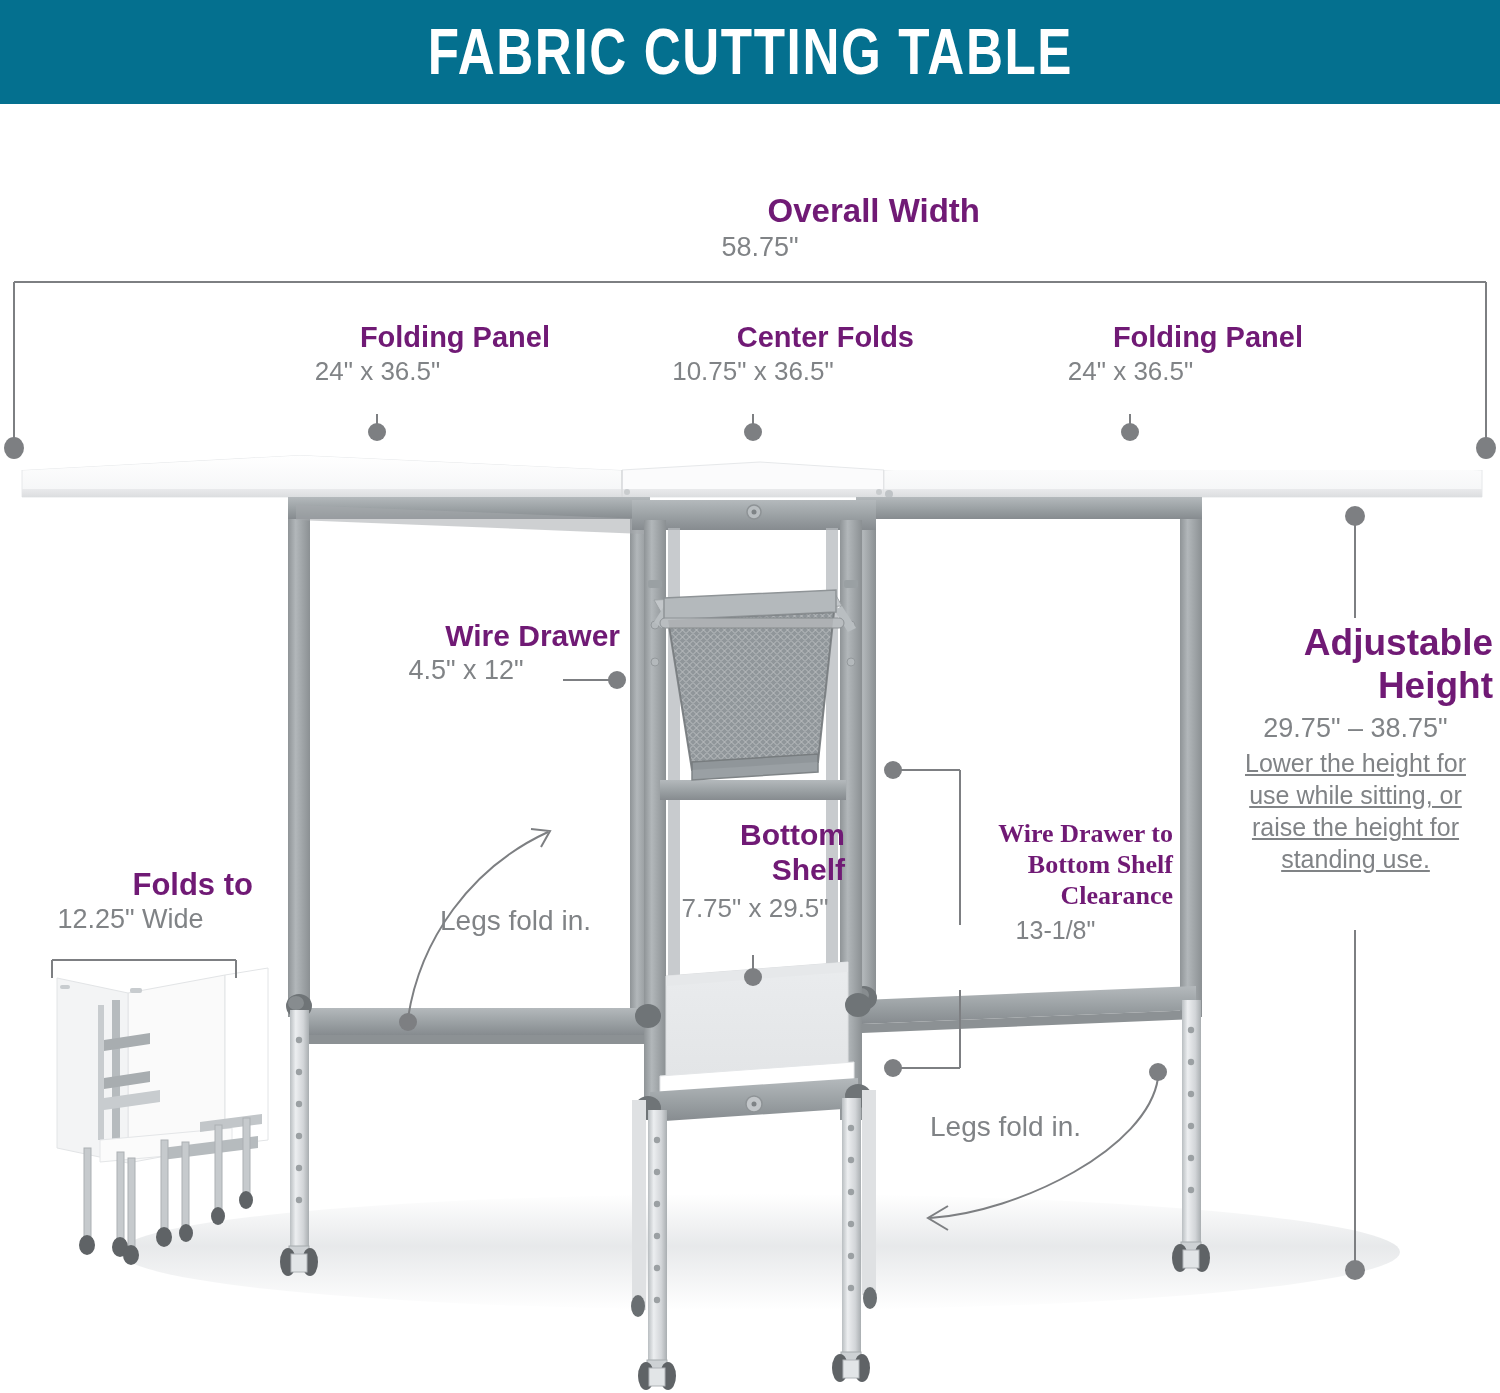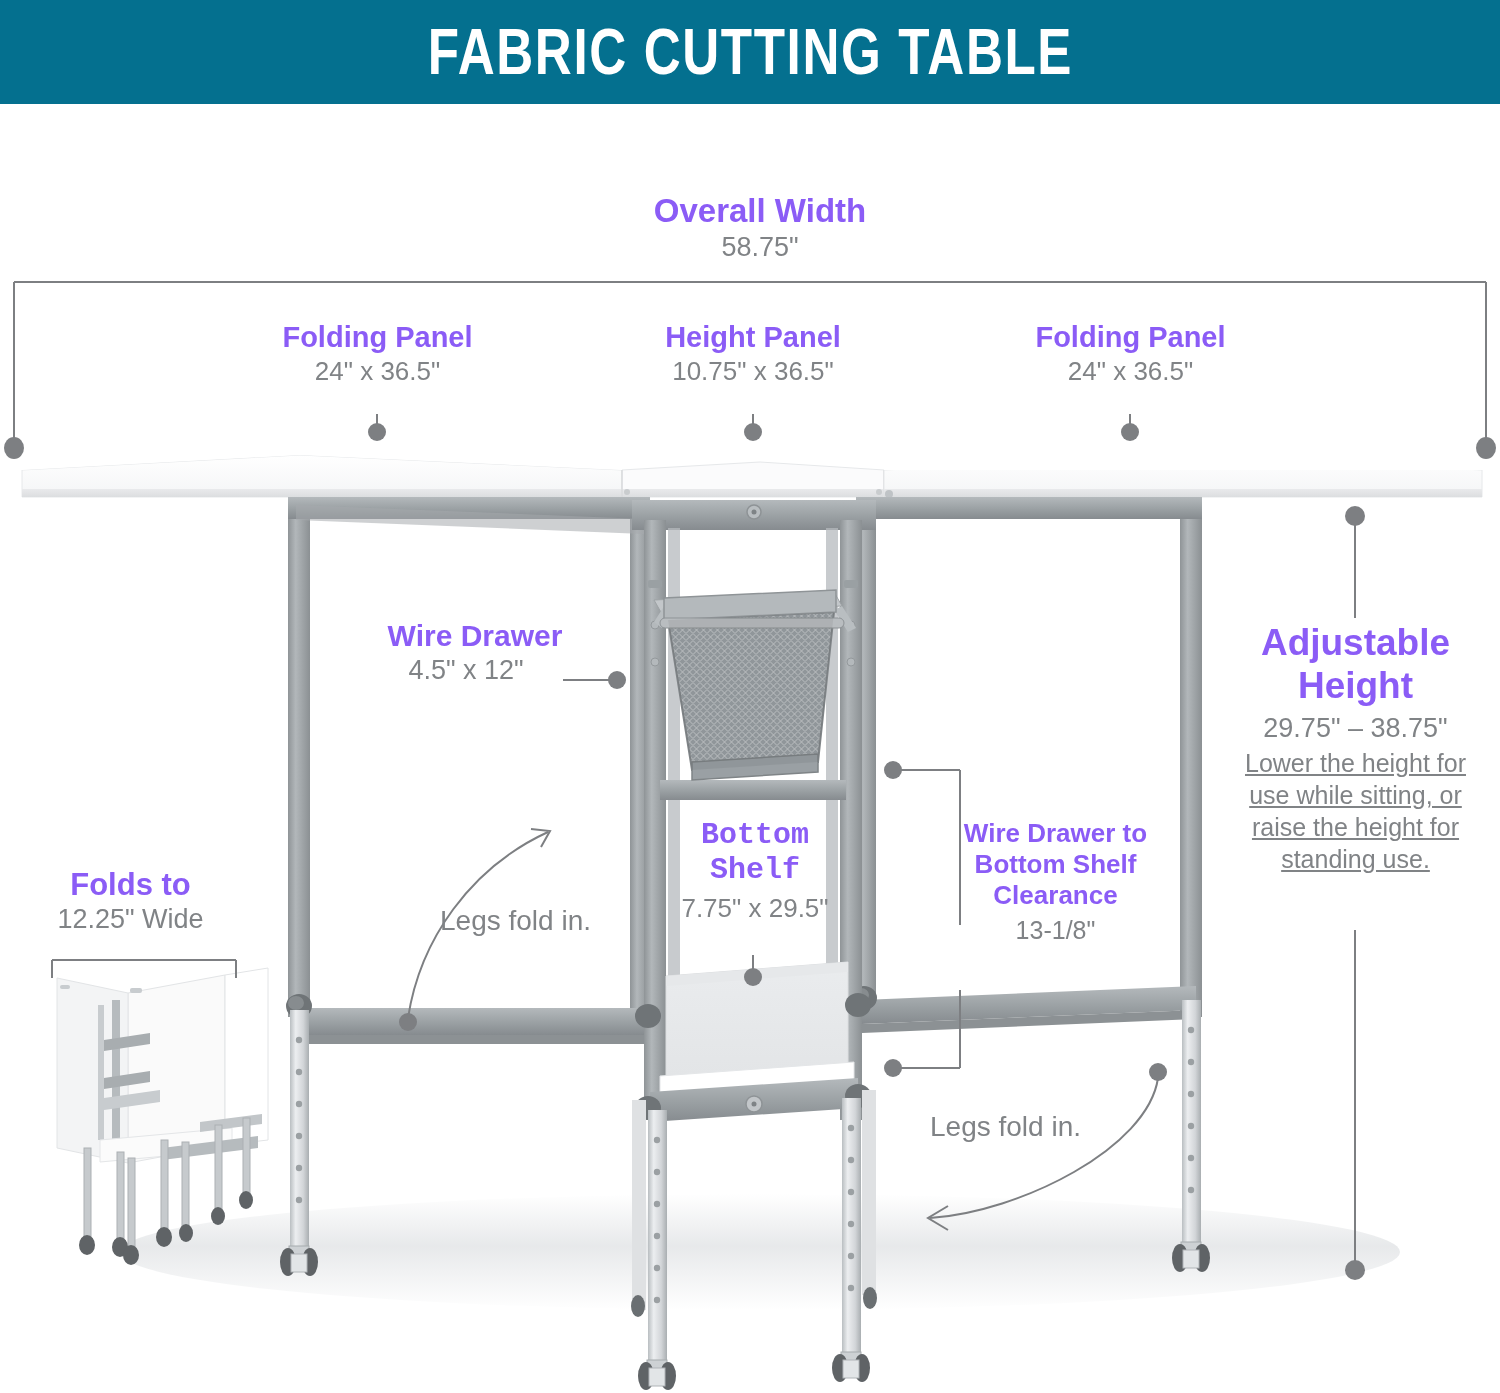--- a/index.html
+++ b/index.html
@@ -24,21 +24,21 @@
     font-weight: 700;
     letter-spacing: 2px;
     transform: scaleX(0.80);
     transform-origin: center;
     white-space: nowrap;
     font-family: "Liberation Sans", sans-serif;
   }
 
   
   .callout { position: absolute; text-align: center; color: #6e7073; line-height: 1.08; }
-  .ct-title { font-weight: 700; color: #8b5cf6; white-space: pre-line; }
+  .ct-title { font-weight: 700; color: #701a75; white-space: pre-line; text-align: right; }
   .ct-sub   { font-weight: 400; color: #808386; white-space: pre-line; }
   .ct-body  { font-weight: 400; color: #808386; white-space: pre-line; }
 
   
   #overlay { position:absolute; left:0; top:0; width:1500px; height:1393px; pointer-events:none; }
 
   
   #art { position:absolute; left:0; top:0; width:1500px; height:1393px; }
 </style>
 </head>
@@ -379,42 +379,42 @@
     <div class="ct-title" style="font-size:33px;">Overall Width</div>
     <div class="ct-sub" style="font-size:27px; margin-top:4px;">58.75"</div>
   </div>
 
   <div class="callout" style="left:205px; top:322px; width:345px;">
     <div class="ct-title" style="font-size:29px;">Folding Panel</div>
     <div class="ct-sub" style="font-size:26px; margin-top:4px;">24" x 36.5"</div>
   </div>
 
   <div class="callout" style="left:592px; top:322px; width:322px;">
-    <div class="ct-title" style="font-size:29px;">Height Panel</div>
+    <div class="ct-title" style="font-size:29px;">Center Folds</div>
     <div class="ct-sub" style="font-size:26px; margin-top:4px;">10.75" x 36.5"</div>
   </div>
 
   <div class="callout" style="left:958px; top:322px; width:345px;">
     <div class="ct-title" style="font-size:29px;">Folding Panel</div>
     <div class="ct-sub" style="font-size:26px; margin-top:4px;">24" x 36.5"</div>
   </div>
 
   <div class="callout" style="left:330px; top:620px; width:290px;">
     <div class="ct-title" style="font-size:30px;">Wire Drawer</div>
     <div class="ct-sub" style="font-size:27px; margin-top:4px; padding-right:18px;">4.5" x 12"</div>
   </div>
 
   <div class="callout" style="left:665px; top:818px; width:180px;">
-    <div class="ct-title" style="font-size:30px; line-height:1.16;font-family:Liberation Mono, monospace;">Bottom
+    <div class="ct-title" style="font-size:30px; line-height:1.16;">Bottom
 Shelf</div>
     <div class="ct-sub" style="font-size:26px; margin-top:6px;">7.75" x 29.5"</div>
   </div>
 
   <div class="callout" style="left:938px; top:818px; width:235px;">
-    <div class="ct-title" style="font-size:26px; line-height:1.2;">Wire Drawer to
+    <div class="ct-title" style="font-size:26px; line-height:1.2;font-family:Liberation Serif, serif;">Wire Drawer to
 Bottom Shelf
 Clearance</div>
     <div class="ct-sub" style="font-size:25px; margin-top:5px;">13-1/8"</div>
   </div>
 
   <div class="callout" style="left:1218px; top:622px; width:275px;">
     <div class="ct-title" style="font-size:37px; line-height:1.16;">Adjustable
 Height</div>
     <div class="ct-sub" style="font-size:27px; margin-top:6px;">29.75" – 38.75"</div>
     <div class="ct-body" style="font-size:25px; margin-top:4px; line-height:1.28;text-decoration:underline;">Lower the height for

